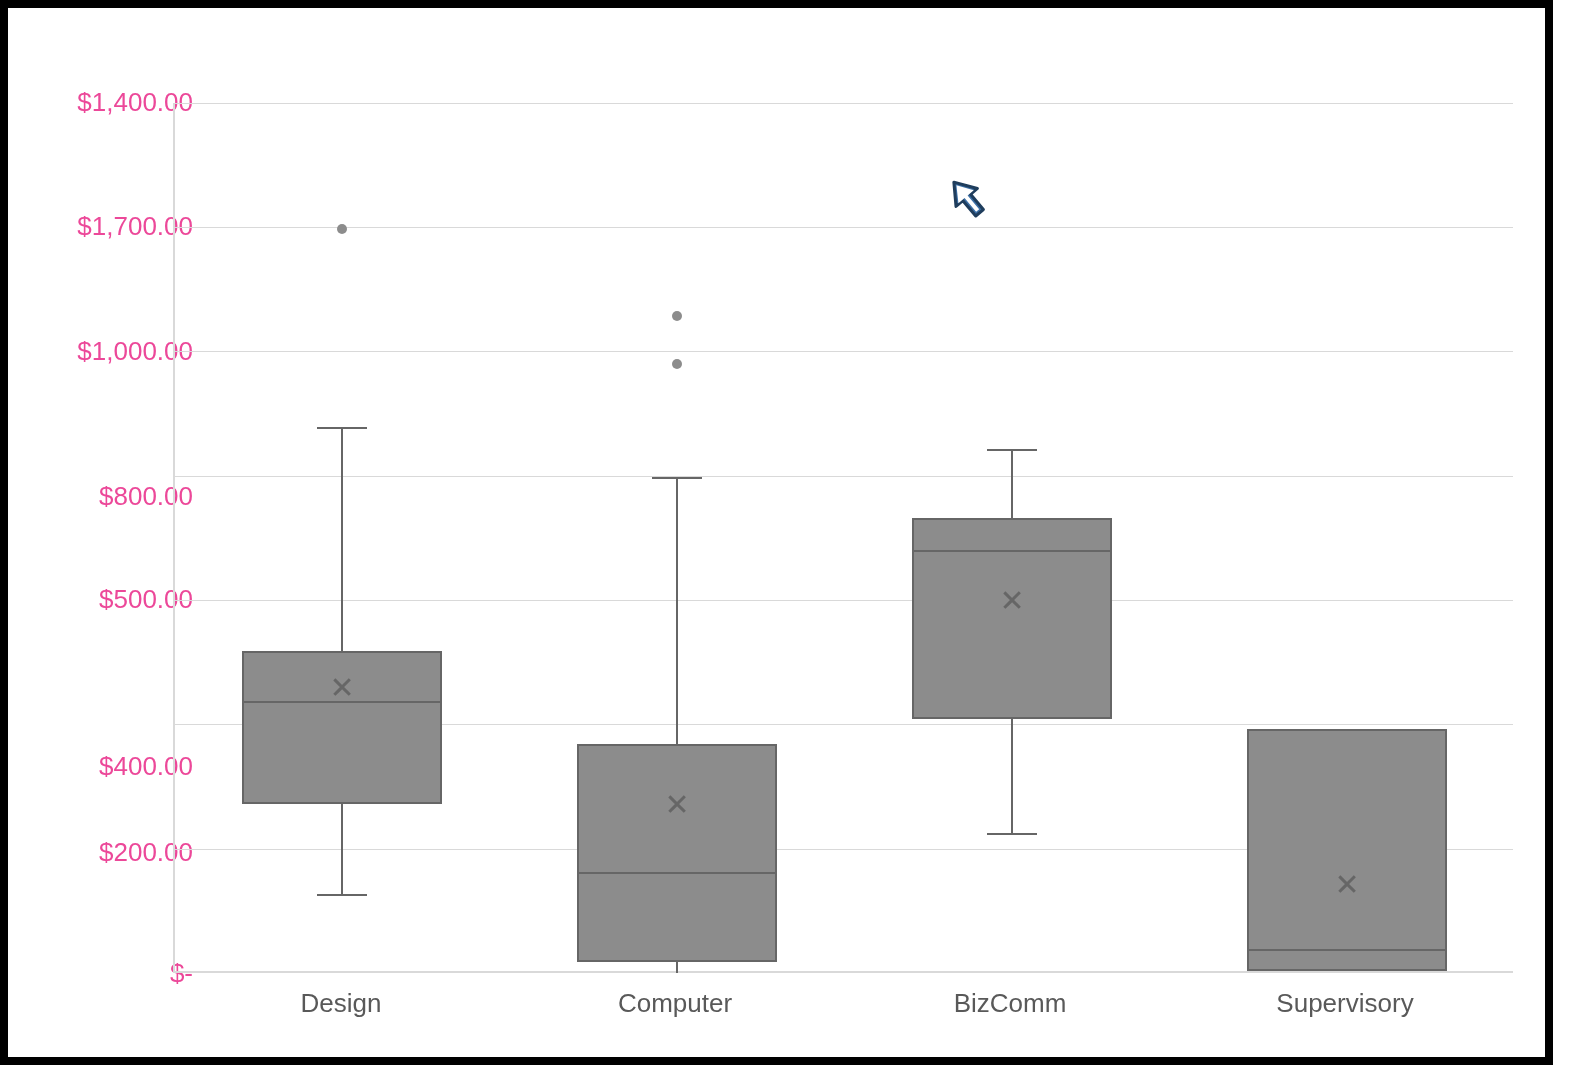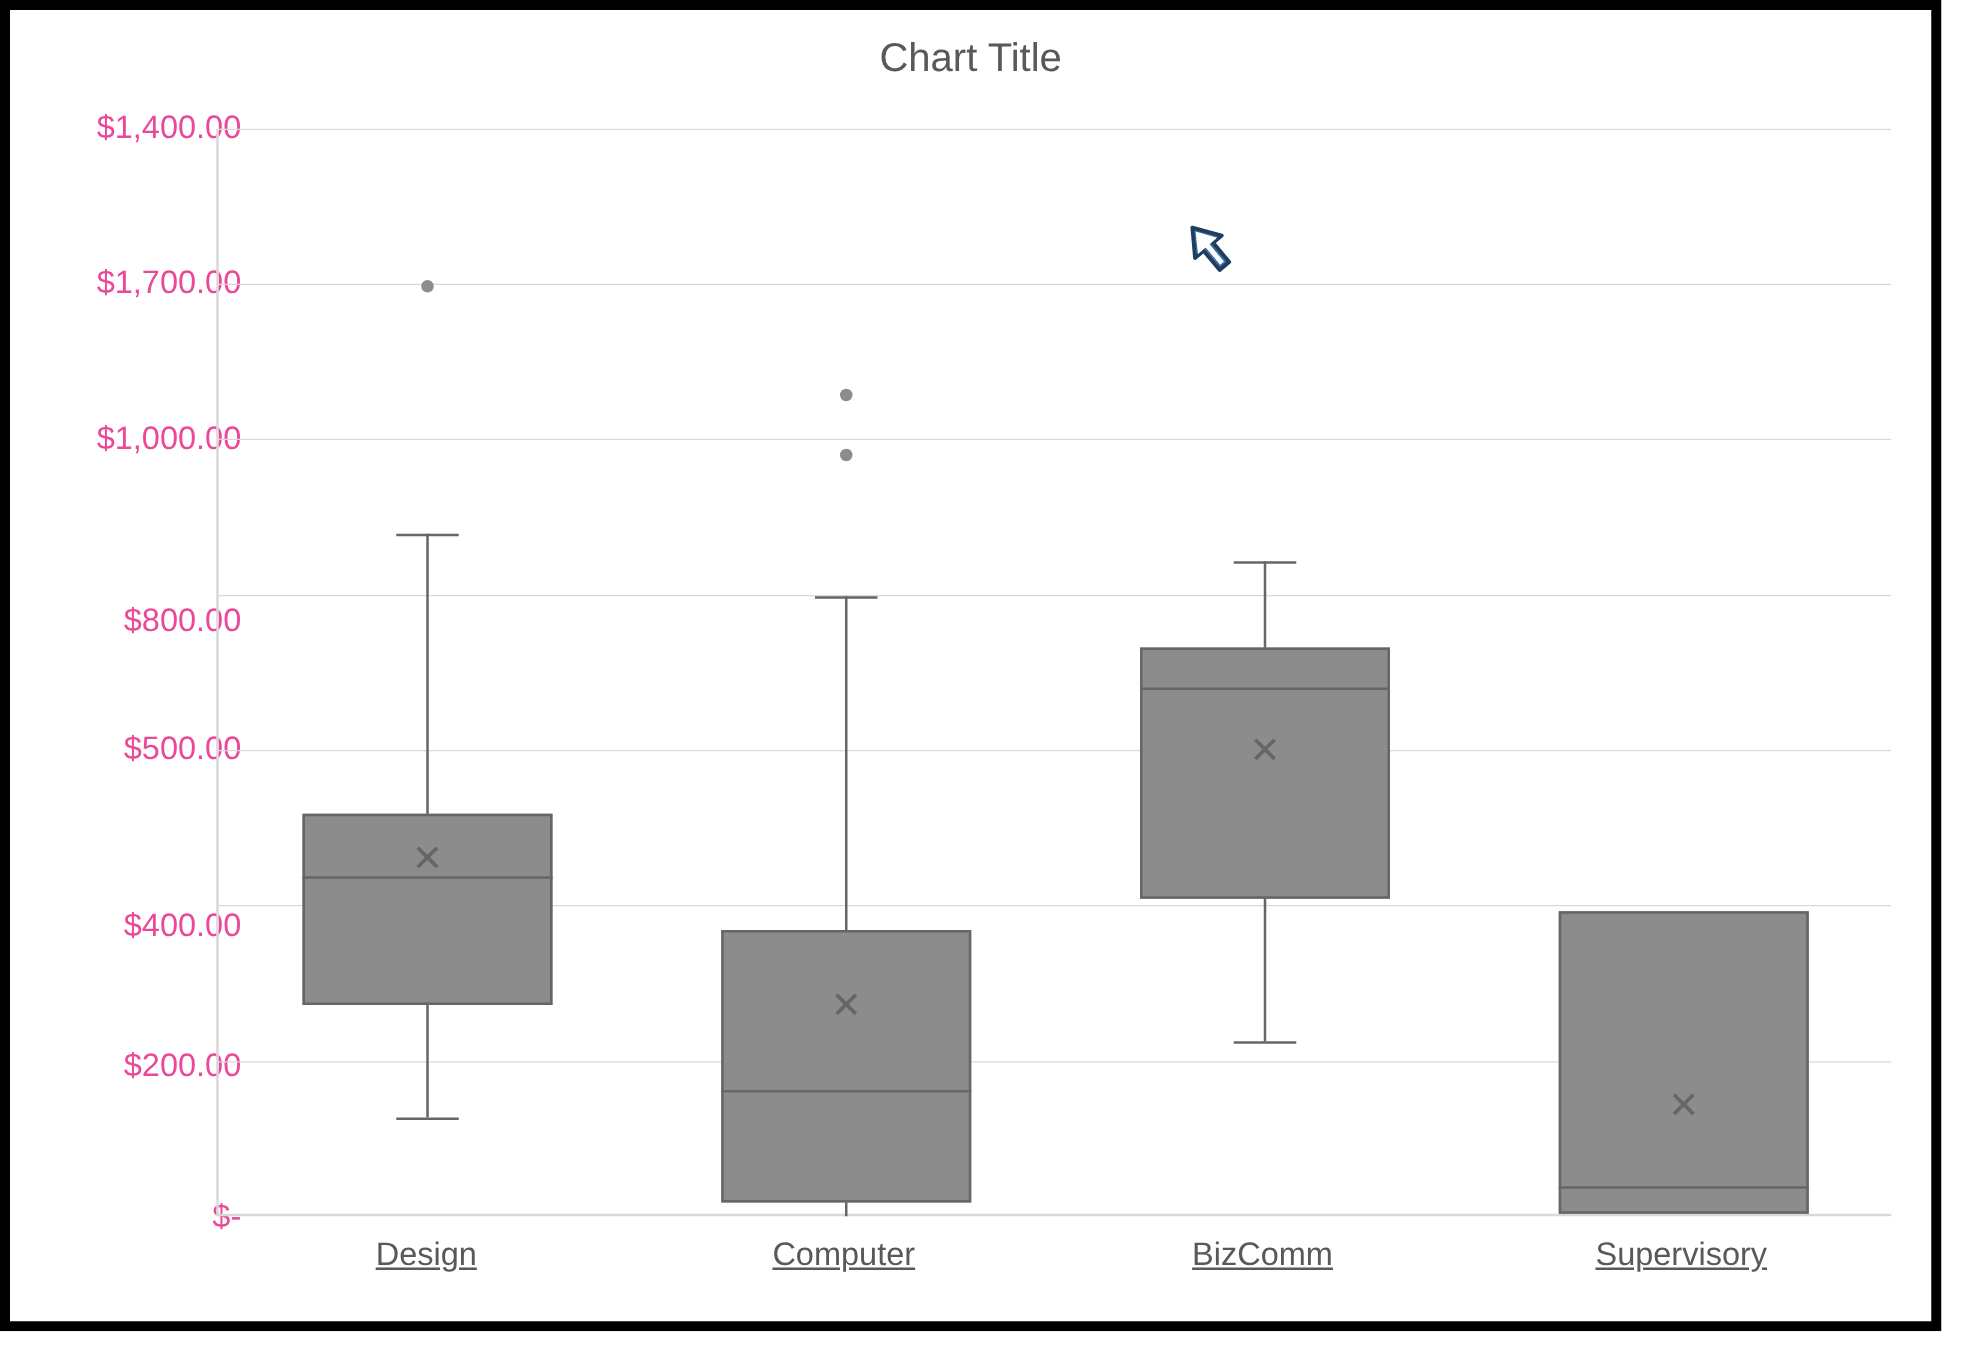--- a/index.html
+++ b/index.html
@@ -45,21 +45,20 @@
     color:#ec4899;
     transform:translateY(-50%);
   }
   .x-tick{
     position:absolute;
     top:980px;
     font-size:26px;
     color:#595959;
     text-align:center;
     transform:translateX(-50%);
-    text-decoration:underline;
   }
   .box{
     position:absolute;
     background:#8c8c8c;
     border:2px solid #666;
     box-sizing:border-box;
   }
   .median{
     position:absolute;
     height:0;
@@ -93,25 +92,24 @@
   }
   .cursor{
     position:absolute;
     pointer-events:none;
   }
 </style>
 </head>
 <body>
 
 <div class="frame">
-  <div class="chart-title">Chart Title</div>
 
   <div class="y-tick" style="top:965px">$-</div>
   <div class="y-tick" style="top:844px">$200.00</div>
-  <div class="y-tick" style="top:732px">$400.00</div>
+  <div class="y-tick" style="top:758px">$400.00</div>
   <div class="y-tick" style="top:591px">$500.00</div>
   <div class="y-tick" style="top:488px">$800.00</div>
   <div class="y-tick" style="top:343px">$1,000.00</div>
   <div class="y-tick" style="top:218px">$1,700.00</div>
   <div class="y-tick" style="top:94px">$1,400.00</div>
 
   <div class="x-tick" style="left:333px">Design</div>
   <div class="x-tick" style="left:667px">Computer</div>
   <div class="x-tick" style="left:1002px">BizComm</div>
   <div class="x-tick" style="left:1337px">Supervisory</div>

